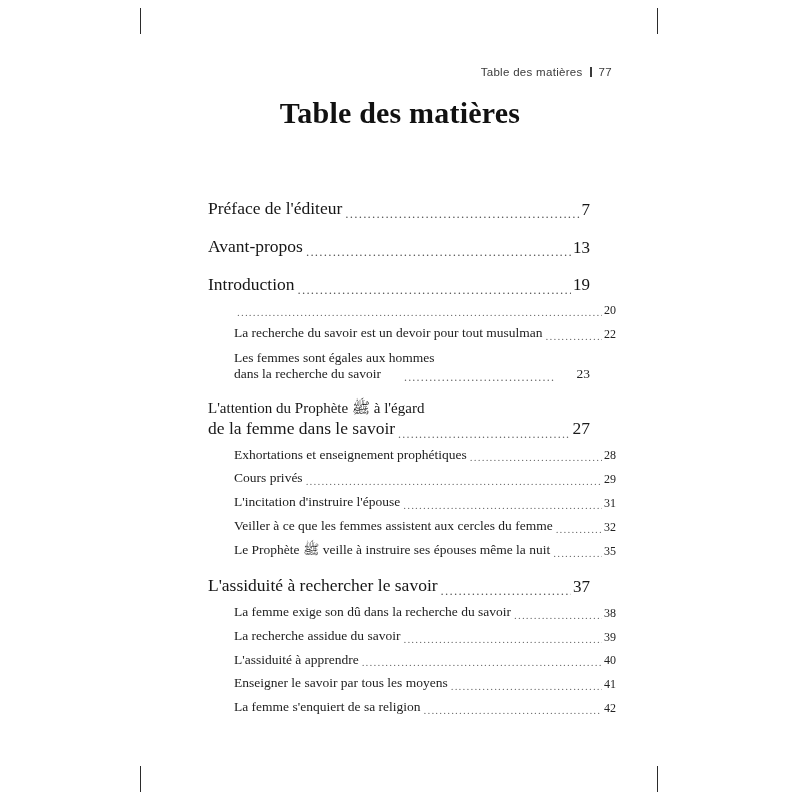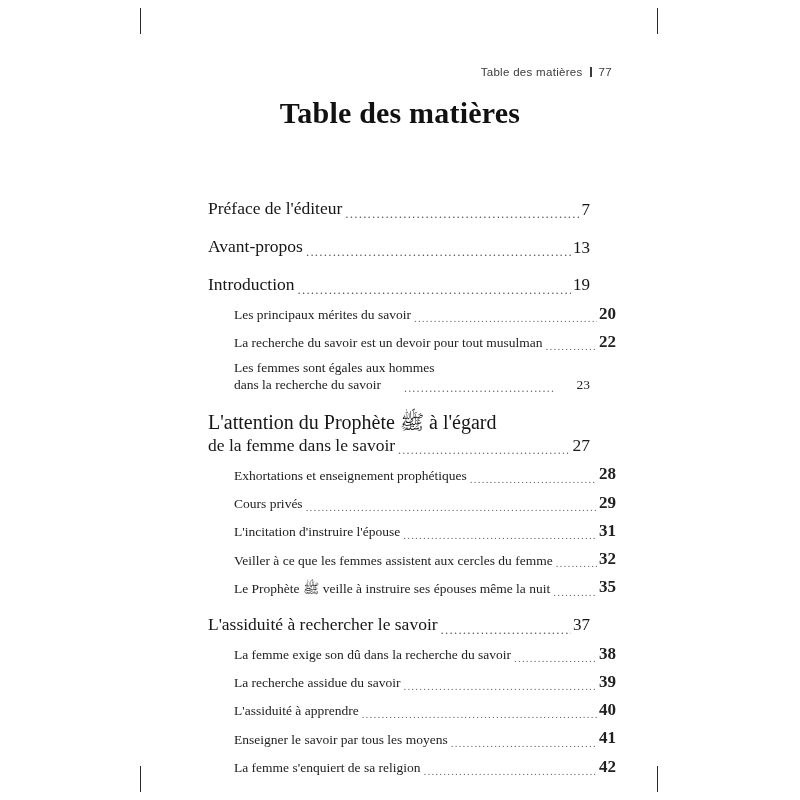--- a/index.html
+++ b/index.html
@@ -110,33 +110,33 @@
   .lvl1 .dots { font-size: 13px; color: #595959; }
 
   
   .lvl1-cont {
     font-size: 17.5px;
   }
 
   .lvl1-block { margin-top: 16px; }
   .lvl1-block .entry { margin-top: 0; }
   .lvl1-block .firstline {
-    font-size: 20px;
+    font-size: 15px;
     color: #161616;
     line-height: 1.25;
   }
 
   
   .lvl2 {
     font-size: 13.5px;
     color: #222;
     margin-top: 7px;
     padding-left: 26px;
   }
-  .lvl2 .pageno { font-size: 17px; font-weight: bold; }
+  .lvl2 .pageno { font-size: 12px; }
   .lvl2 .dots { font-size: 11px; }
 
   .lvl2-block {
     margin-top: 7px;
     padding-left: 26px;
     font-size: 13.5px;
     color: #222;
   }
   .lvl2-block .firstline { line-height: 1.3; }
   .lvl2-block .entry { margin-top: 0; gap: 20px; }
@@ -173,21 +173,20 @@
       <span class="pageno">13</span>
     </div>
 
     <div class="entry lvl1">
       <span class="label">Introduction</span>
       <span class="dots">........................................................................................................</span>
       <span class="pageno">19</span>
     </div>
 
     <div class="entry lvl2">
-      <span class="label">Les principaux mérites du savoir</span>
       <span class="dots">........................................................................................................</span>
       <span class="pageno">20</span>
     </div>
 
     <div class="entry lvl2">
       <span class="label">La recherche du savoir est un devoir pour tout musulman</span>
       <span class="dots">........................................................................................................</span>
       <span class="pageno">22</span>
     </div>
 

